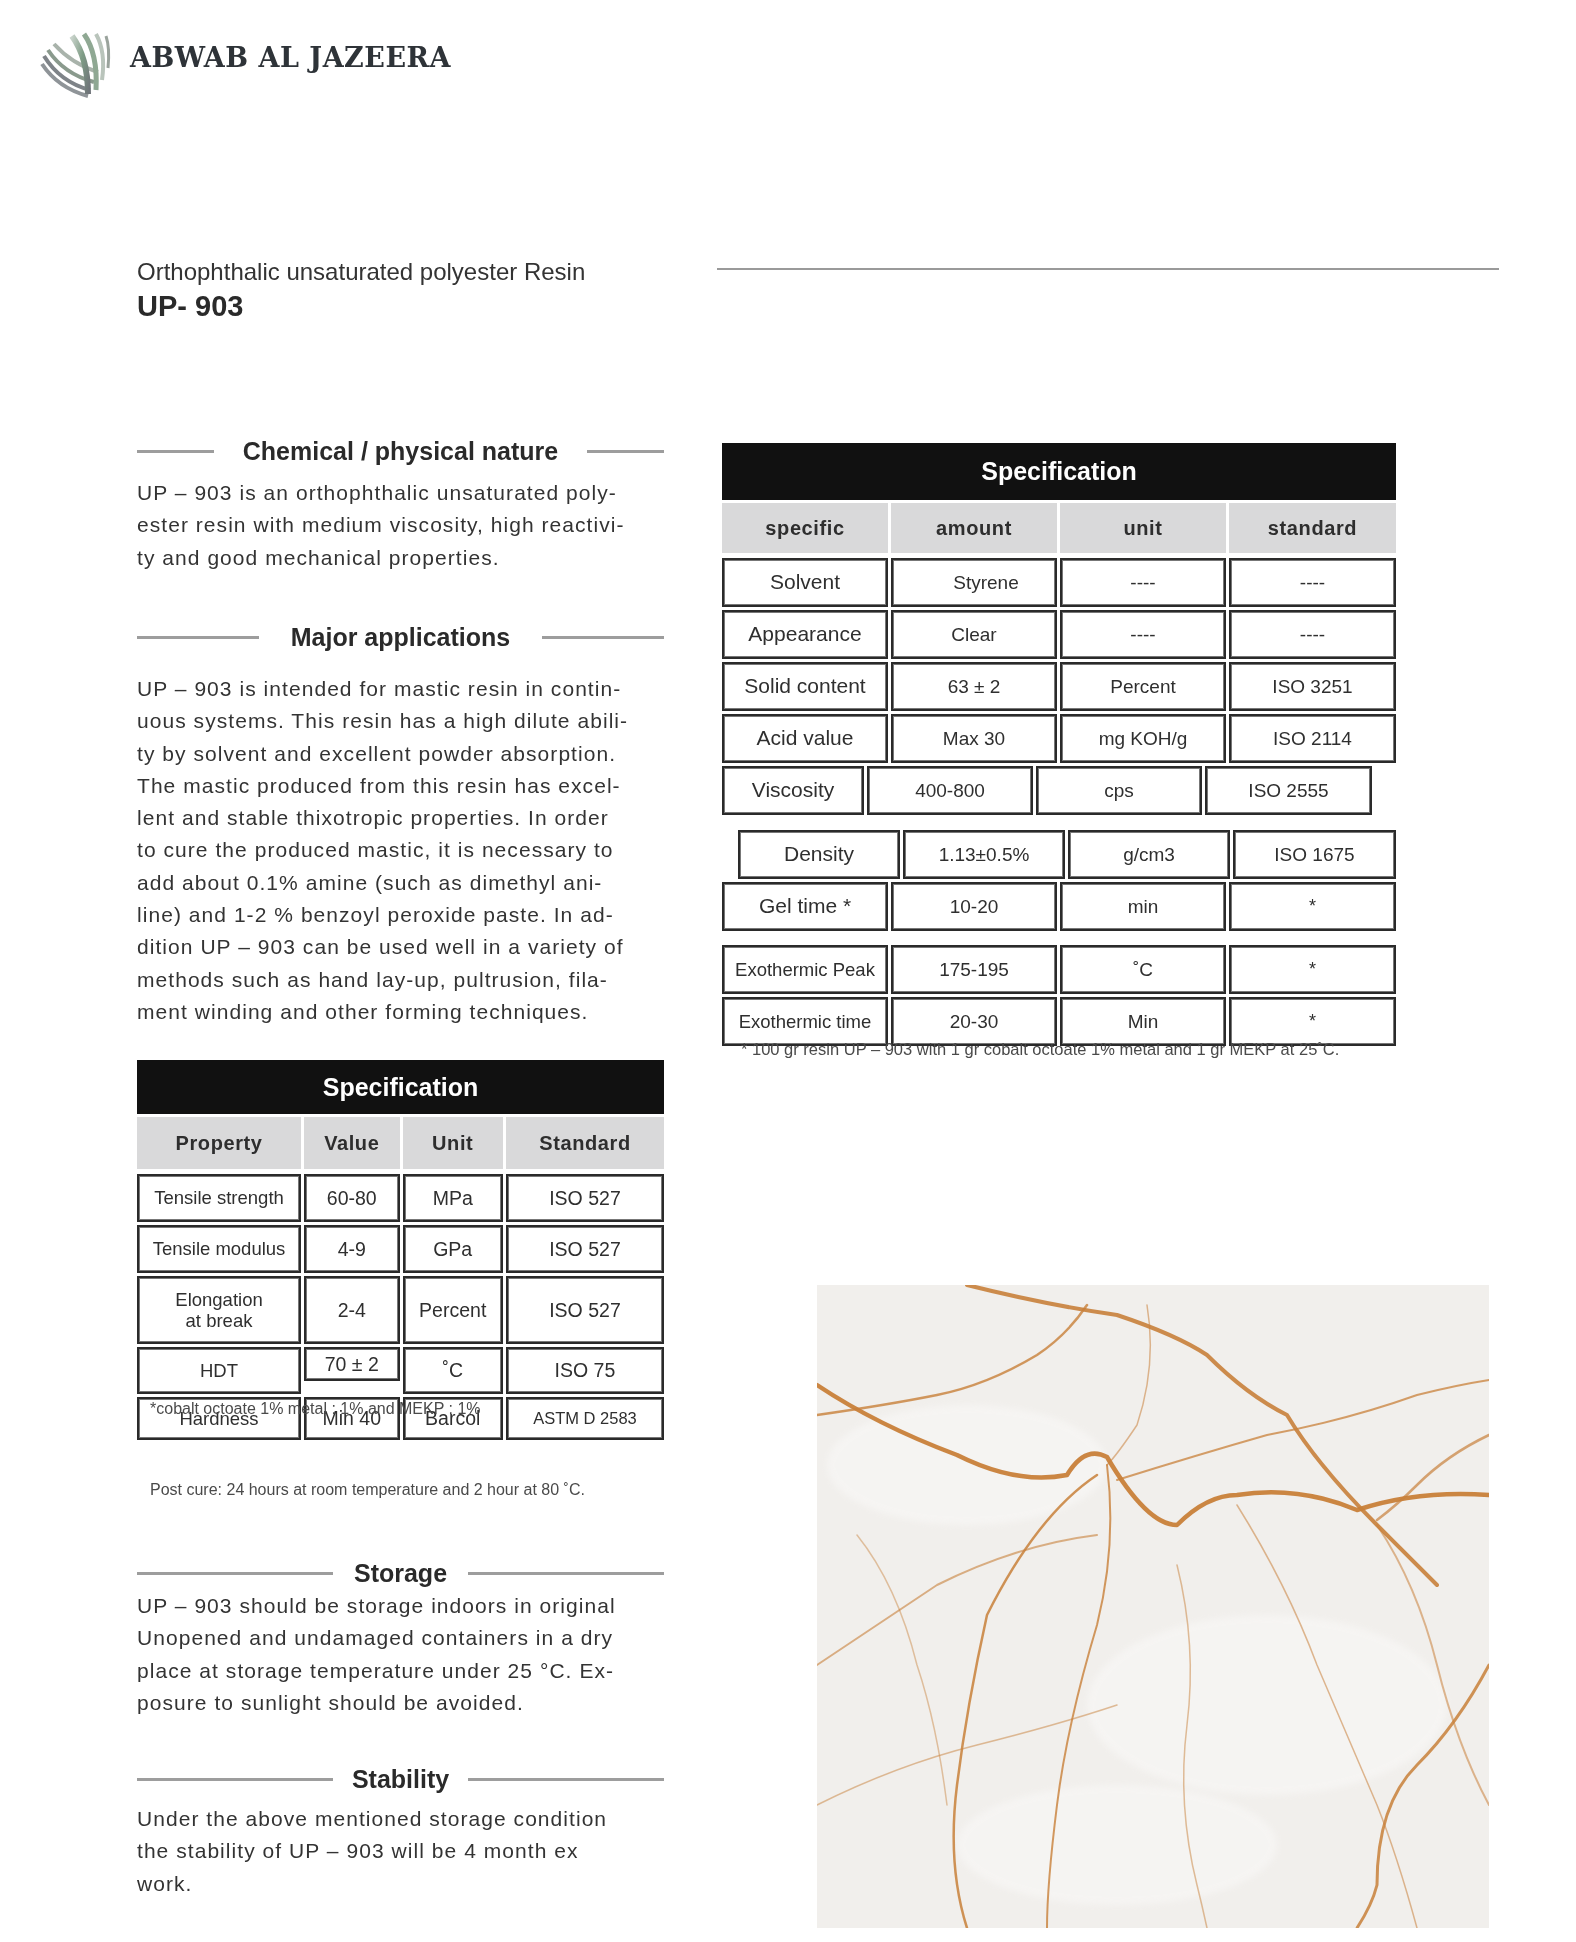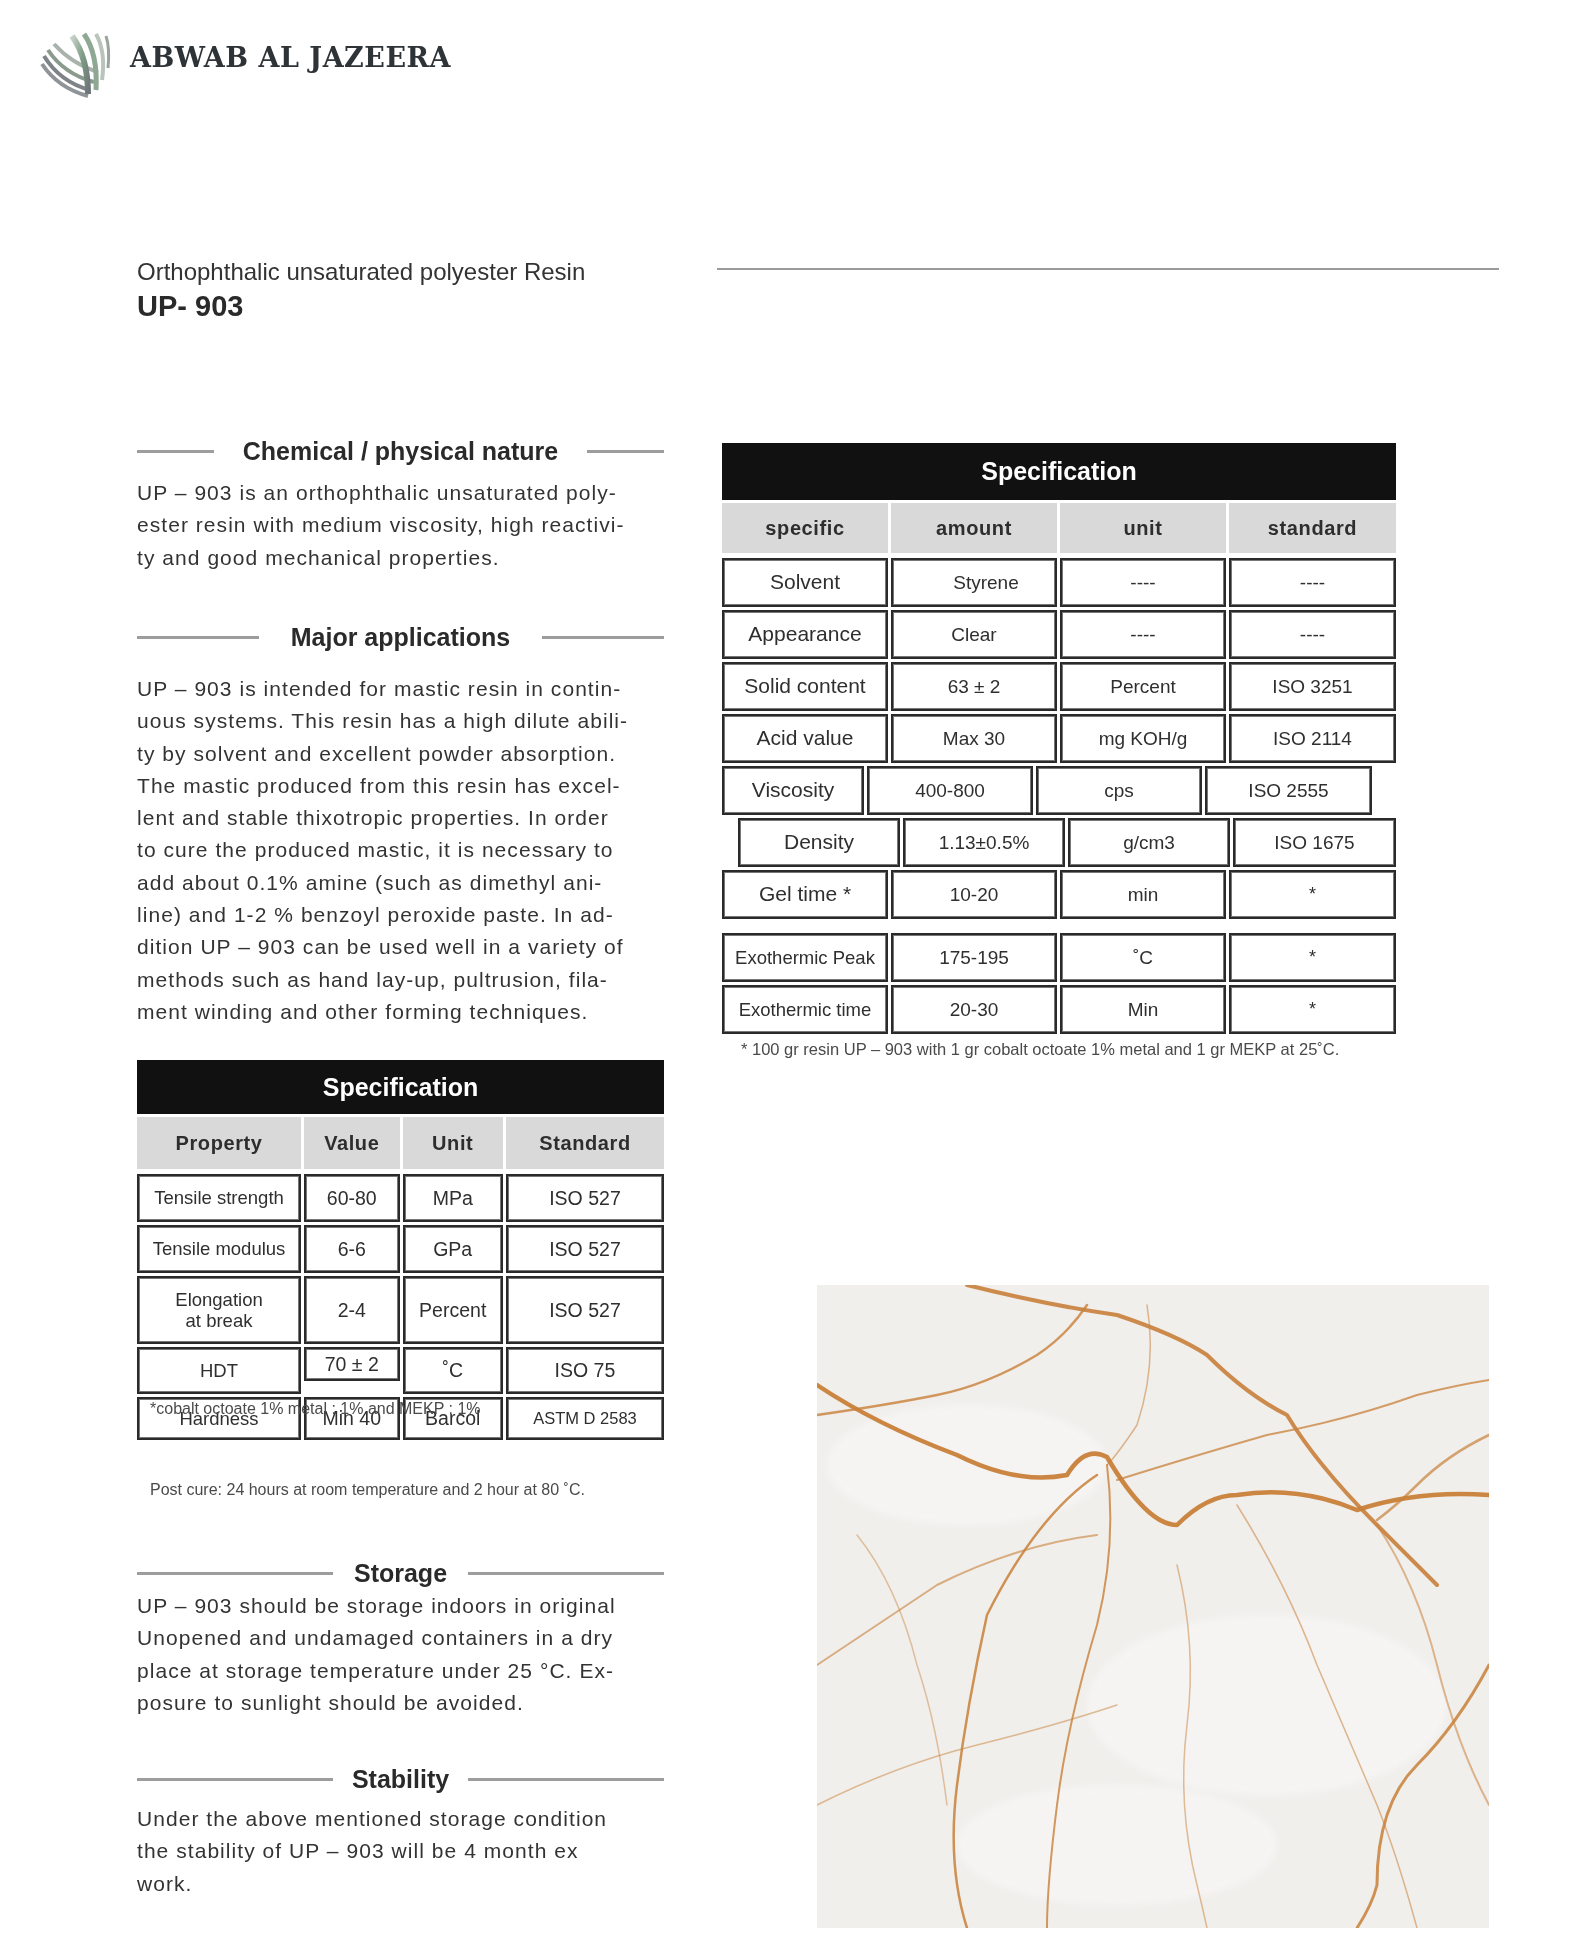--- a/index.html
+++ b/index.html
@@ -125,21 +125,21 @@
     </div>
   <div id="mech-body">
       <div class="data-row" style="margin-top: 5px;">
         <div class="cell" style="width: 165px; height: 48px; font-size: 18.5px; white-space: pre-line; line-height: 1.15;">Tensile strength</div>
         <div class="cell" style="width: 96px; height: 48px; font-size: 19.5px; white-space: pre-line; line-height: 1.15;">60-80</div>
         <div class="cell" style="width: 101px; height: 48px; font-size: 19.5px; white-space: pre-line; line-height: 1.15;">MPa</div>
         <div class="cell" style="width: 159px; height: 48px; font-size: 19.5px; white-space: pre-line; line-height: 1.15;">ISO 527</div>
       </div>
       <div class="data-row" style="margin-top: 3px;">
         <div class="cell" style="width: 165px; height: 48px; font-size: 18.5px; white-space: pre-line; line-height: 1.15;">Tensile modulus</div>
-        <div class="cell" style="width: 96px; height: 48px; font-size: 19.5px; white-space: pre-line; line-height: 1.15;">6-6</div>
+        <div class="cell" style="width: 96px; height: 48px; font-size: 19.5px; white-space: pre-line; line-height: 1.15;">4-9</div>
         <div class="cell" style="width: 101px; height: 48px; font-size: 19.5px; white-space: pre-line; line-height: 1.15;">GPa</div>
         <div class="cell" style="width: 159px; height: 48px; font-size: 19.5px; white-space: pre-line; line-height: 1.15;">ISO 527</div>
       </div>
       <div class="data-row" style="margin-top: 3px;">
         <div class="cell" style="width: 165px; height: 68px; font-size: 18.5px; white-space: pre-line; line-height: 1.15;">Elongation
 at break</div>
         <div class="cell" style="width: 96px; height: 68px; font-size: 19.5px; white-space: pre-line; line-height: 1.15;">2-4</div>
         <div class="cell" style="width: 101px; height: 68px; font-size: 19.5px; white-space: pre-line; line-height: 1.15;">Percent</div>
         <div class="cell" style="width: 159px; height: 68px; font-size: 19.5px; white-space: pre-line; line-height: 1.15;">ISO 527</div>
       </div>
@@ -211,21 +211,21 @@
         <div class="cell" style="width: 166px; height: 49px; font-size: 19px; white-space: pre-line; line-height: 1.15;">Max 30</div>
         <div class="cell" style="width: 166px; height: 49px; font-size: 19px; white-space: pre-line; line-height: 1.15;">mg KOH/g</div>
         <div class="cell" style="width: 167px; height: 49px; font-size: 19px; white-space: pre-line; line-height: 1.15;">ISO 2114</div>
       </div>
       <div class="data-row" style="margin-top: 3px;">
         <div class="cell" style="width: 142px; height: 49px; font-size: 21px; white-space: pre-line; line-height: 1.15;">Viscosity</div>
         <div class="cell" style="width: 166px; height: 49px; font-size: 19px; white-space: pre-line; line-height: 1.15;">400-800</div>
         <div class="cell" style="width: 166px; height: 49px; font-size: 19px; white-space: pre-line; line-height: 1.15;">cps</div>
         <div class="cell" style="width: 167px; height: 49px; font-size: 19px; white-space: pre-line; line-height: 1.15;">ISO 2555</div>
       </div>
-      <div class="data-row" style="margin-top: 3px; padding-left: 16px;">
+      <div class="data-row" style="margin-top: 15px; padding-left: 16px;">
         <div class="cell" style="width: 166px; height: 49px; font-size: 21px; white-space: pre-line; line-height: 1.15;">Density</div>
         <div class="cell" style="width: 166px; height: 49px; font-size: 19px; white-space: pre-line; line-height: 1.15;">1.13±0.5%</div>
         <div class="cell" style="width: 166px; height: 49px; font-size: 19px; white-space: pre-line; line-height: 1.15;">g/cm3</div>
         <div class="cell" style="width: 167px; height: 49px; font-size: 19px; white-space: pre-line; line-height: 1.15;">ISO 1675</div>
       </div>
       <div class="data-row" style="margin-top: 3px;">
         <div class="cell" style="width: 166px; height: 49px; font-size: 21px; white-space: pre-line; line-height: 1.15;">Gel time *</div>
         <div class="cell" style="width: 166px; height: 49px; font-size: 19px; white-space: pre-line; line-height: 1.15;">10-20</div>
         <div class="cell" style="width: 166px; height: 49px; font-size: 19px; white-space: pre-line; line-height: 1.15;">min</div>
         <div class="cell" style="width: 167px; height: 49px; font-size: 18px; white-space: pre-line; line-height: 1.15;">*</div>

